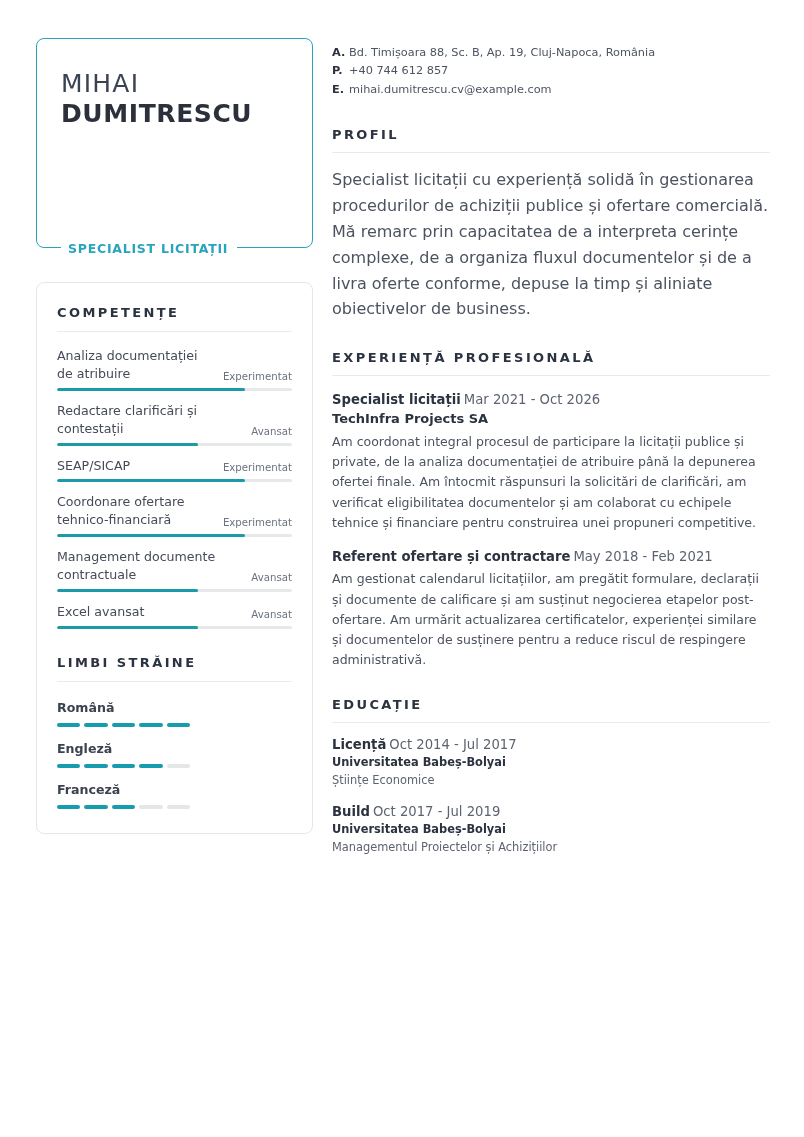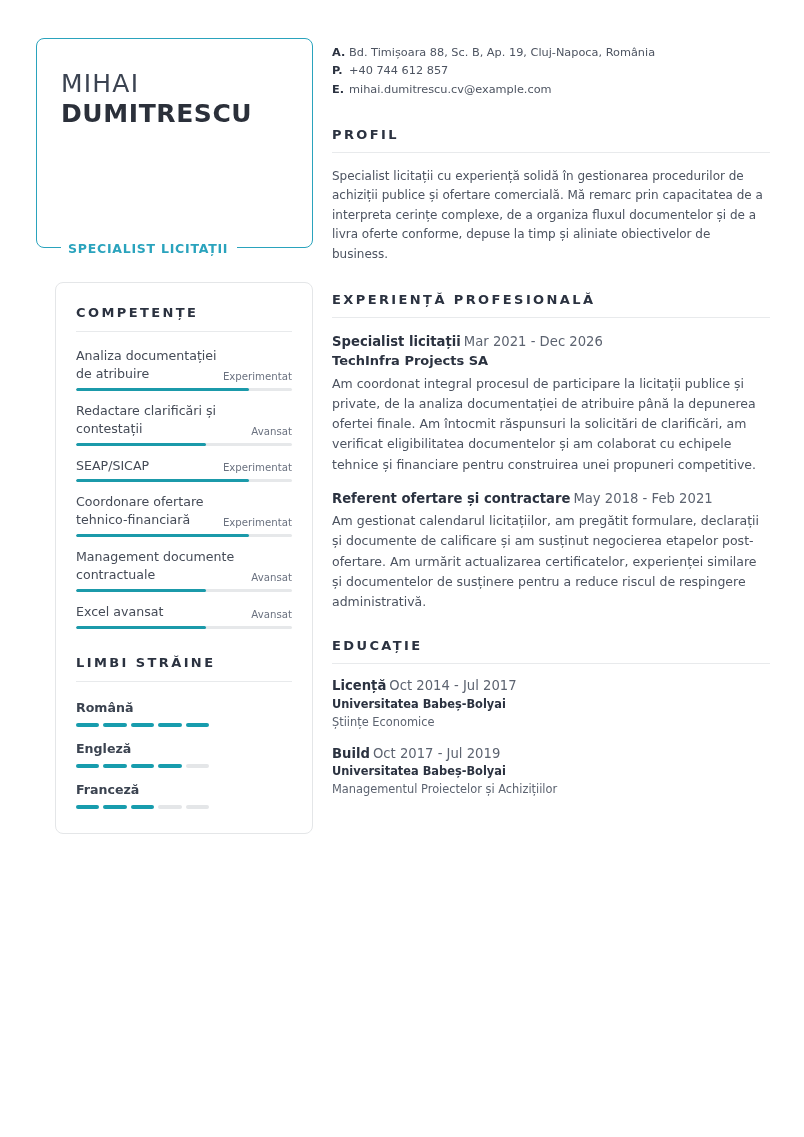--- a/index.html
+++ b/index.html
@@ -59,21 +59,20 @@
     color: #2aa3bd;
     white-space: nowrap;
   }
 
   .side-card {
     margin-top: 34px;
     border: 1px solid #e4e6e8;
     border-radius: 8px;
     padding: 22px 20px 24px 20px;
     background: #ffffff;
-    margin-left: 19px;
   }
 
   .side-heading {
     font-size: 13px;
     font-weight: 700;
     letter-spacing: 2.4px;
     color: #2b3240;
     padding-bottom: 11px;
   }
   .side-rule {
@@ -164,21 +163,21 @@
     color: #2b3240;
     padding-bottom: 10px;
   }
   .sec-rule {
     height: 1px;
     background: #e8eaec;
   }
 
   .block-profil { margin-top: 28px; }
   .para {
-    font-size: 12px;
+    font-size: 16px;
     line-height: 1.62;
     color: #4c5360;
     margin-top: 14px;
   }
 
   .block-exp { margin-top: 28px; }
   .entry { margin-top: 14px; }
   .entry-head {
     font-size: 13.2px;
     line-height: 1.45;
@@ -358,21 +357,21 @@
       <div class="sec-heading">PROFIL</div>
       <div class="sec-rule"></div>
       <div class="para">Specialist licitații cu experiență solidă în gestionarea procedurilor de achiziții publice și ofertare comercială. Mă remarc prin capacitatea de a interpreta cerințe complexe, de a organiza fluxul documentelor și de a livra oferte conforme, depuse la timp și aliniate obiectivelor de business.</div>
     </div>
 
     <div class="block-exp">
       <div class="sec-heading">EXPERIENȚĂ PROFESIONALĂ</div>
       <div class="sec-rule"></div>
       <div id="exp-list">
           <div class="entry">
-            <div class="entry-head"><span class="entry-role">Specialist licitații</span><span class="entry-dates">Mar 2021 - Dec 2026</span></div>
+            <div class="entry-head"><span class="entry-role">Specialist licitații</span><span class="entry-dates">Mar 2021 - Oct 2026</span></div>
             <div class="entry-org">TechInfra Projects SA</div>
             <div class="entry-desc">Am coordonat integral procesul de participare la licitații publice și private, de la analiza documentației de atribuire până la depunerea ofertei finale. Am întocmit răspunsuri la solicitări de clarificări, am verificat eligibilitatea documentelor și am colaborat cu echipele tehnice și financiare pentru construirea unei propuneri competitive.</div>
           </div>
           <div class="entry">
             <div class="entry-head"><span class="entry-role">Referent ofertare și contractare</span><span class="entry-dates">May 2018 - Feb 2021</span></div>
             <div class="entry-desc">Am gestionat calendarul licitațiilor, am pregătit formulare, declarații și documente de calificare și am susținut negocierea etapelor post-ofertare. Am urmărit actualizarea certificatelor, experienței similare și documentelor de susținere pentru a reduce riscul de respingere administrativă.</div>
           </div>
         </div>
     </div>
 

